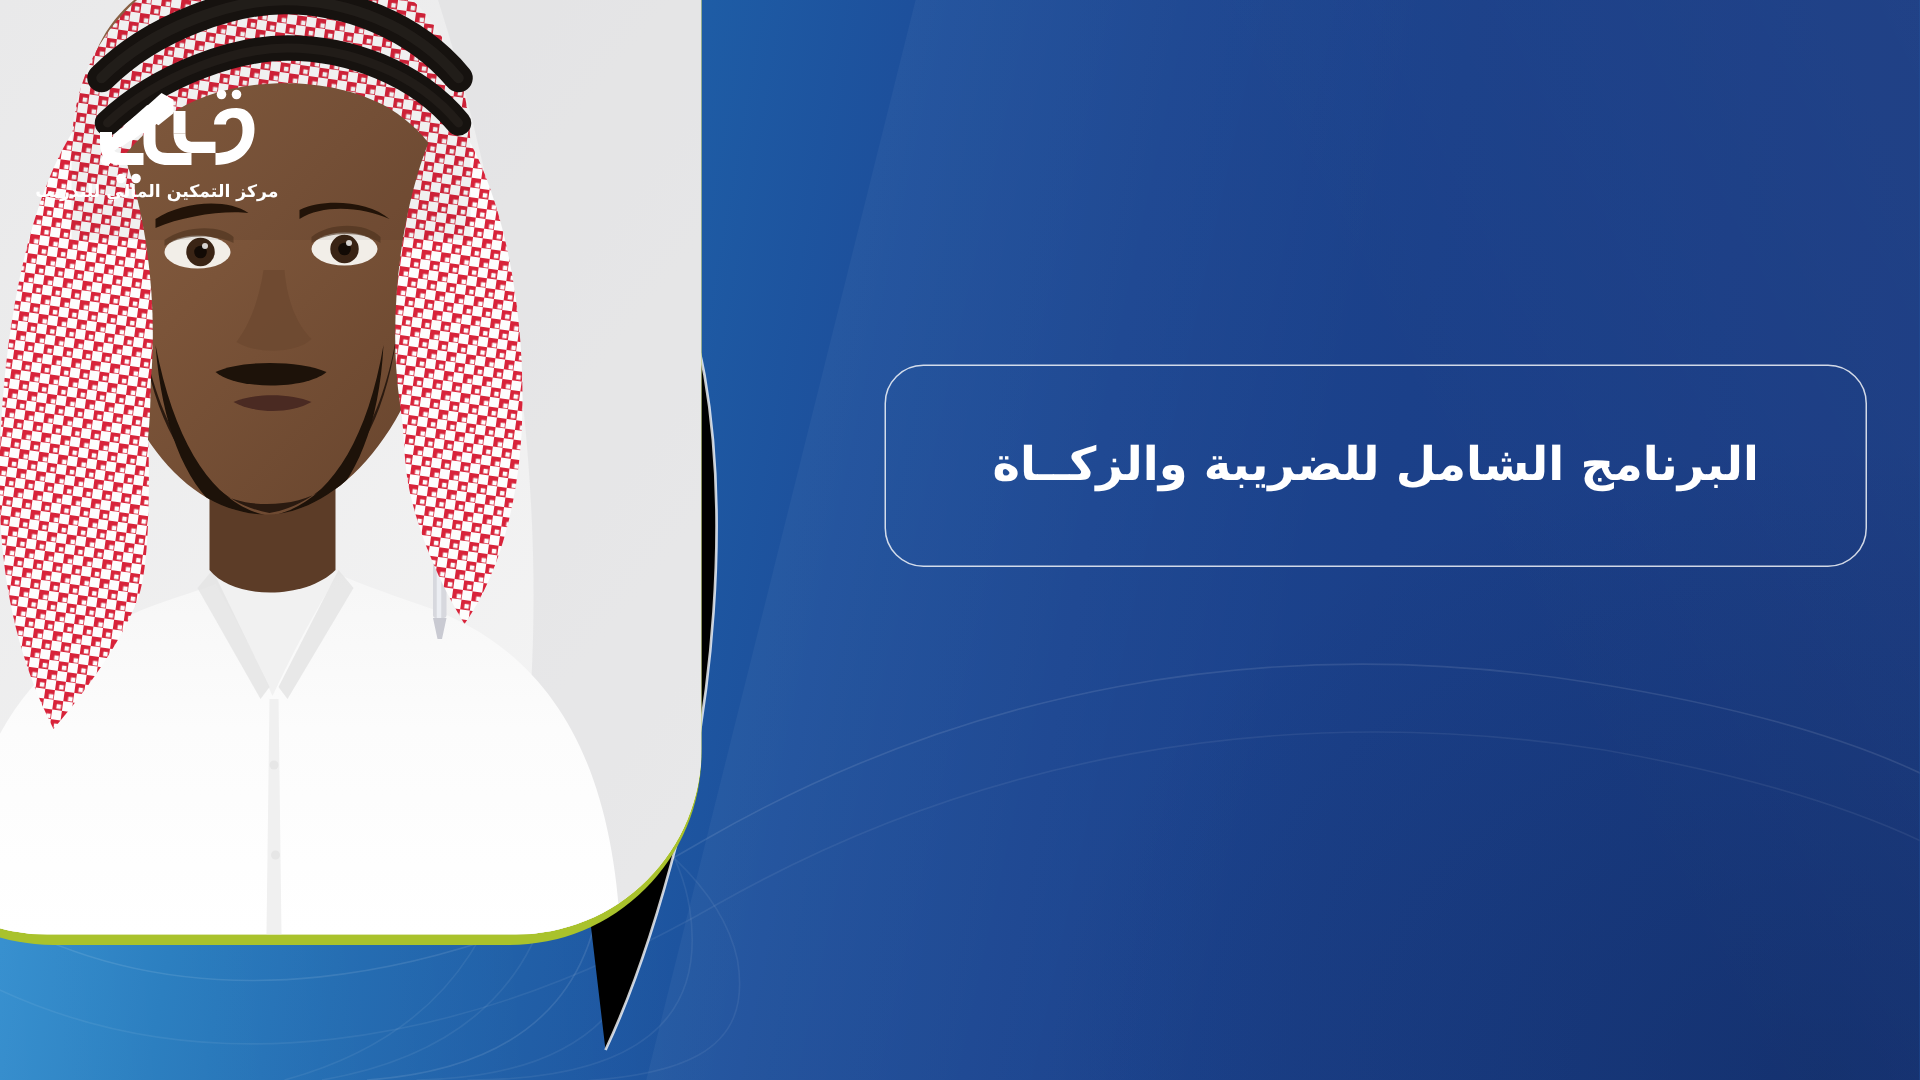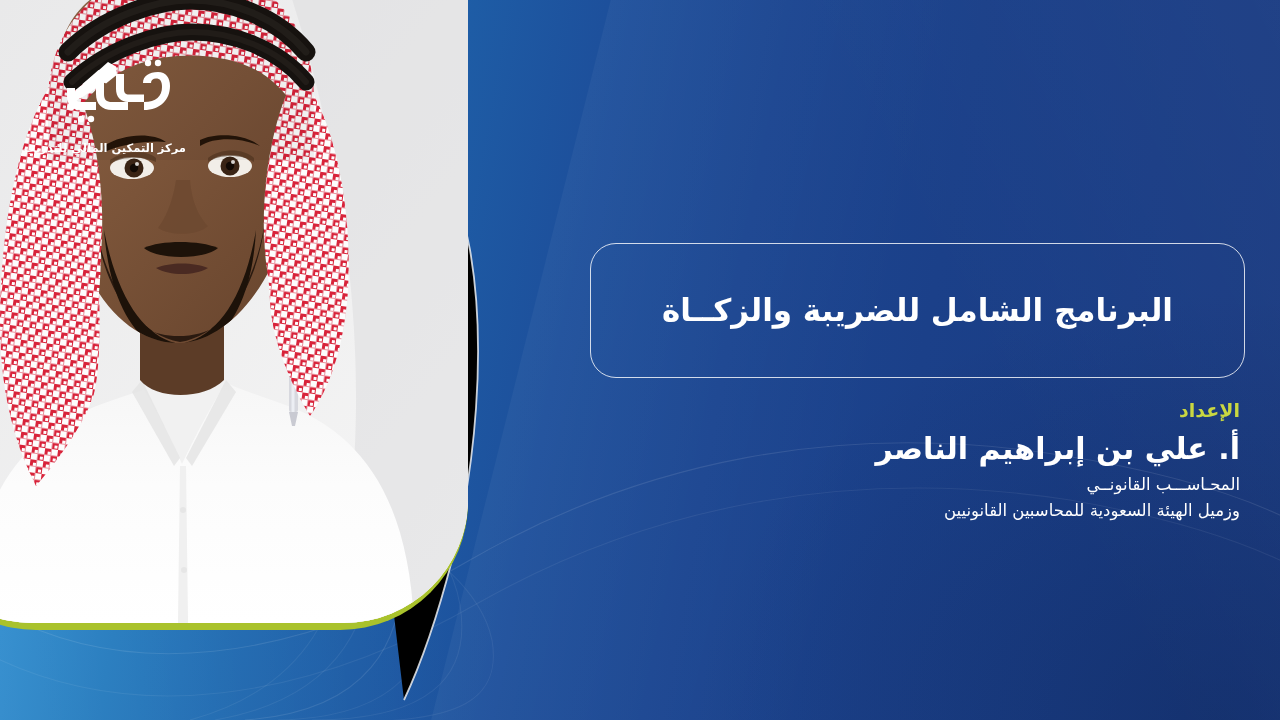--- a/index.html
+++ b/index.html
@@ -94,21 +94,20 @@
     left: 0;
     top: 92px;
     width: 150px;
     text-align: center;
     color: #ffffff;
     font-size: 11.5px;
     font-weight: 700;
     letter-spacing: 0.1px;
     direction: rtl;
     white-space: nowrap;
-    margin-top: 21px;
   }
 
   
   .photo-wrap {
     position: absolute;
     left: -92px;
     top: -70px;
     width: 560px;
     height: 700px;
   }
@@ -368,22 +367,14 @@
         <circle cx="55" cy="91" r="3.2"></circle>
       </g>
     </svg>
     <div class="logo-sub">مركز التمكين المالي للتدريب</div>
   </div>
 
   <div class="title-box">
     <div class="title-line">البرنامج الشامل للضريبة والزكــاة</div>
   </div>
 
-  <div class="presenter">
-    <div class="presenter-inner">
-      <div class="prep-label">الإعداد</div>
-      <div class="presenter-name">أ. علي بن إبراهيم الناصر</div>
-      <div class="presenter-role">المحـاســـب القانونــي</div>
-      <div class="presenter-affil">وزميل الهيئة السعودية للمحاسبين القانونيين</div>
-    </div>
-  </div>
 
 </div>
 
 </body></html>

